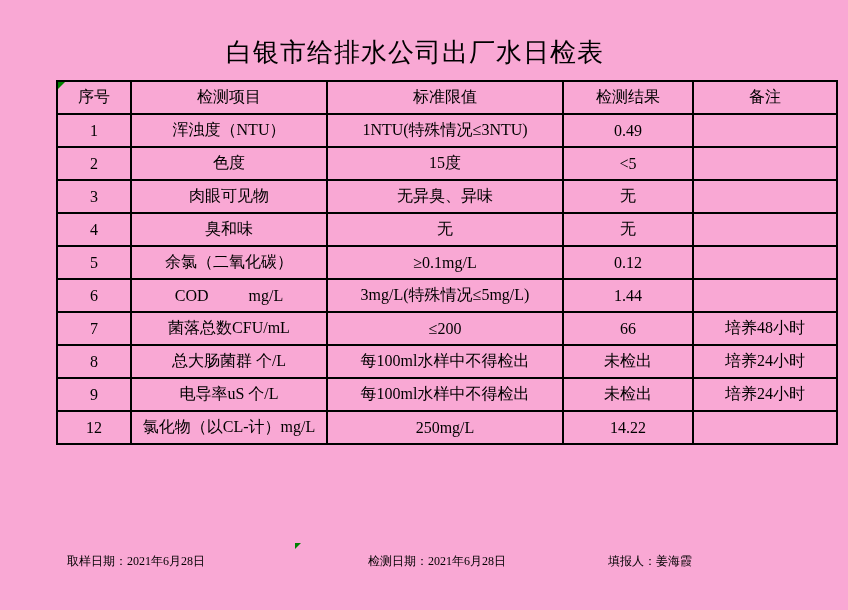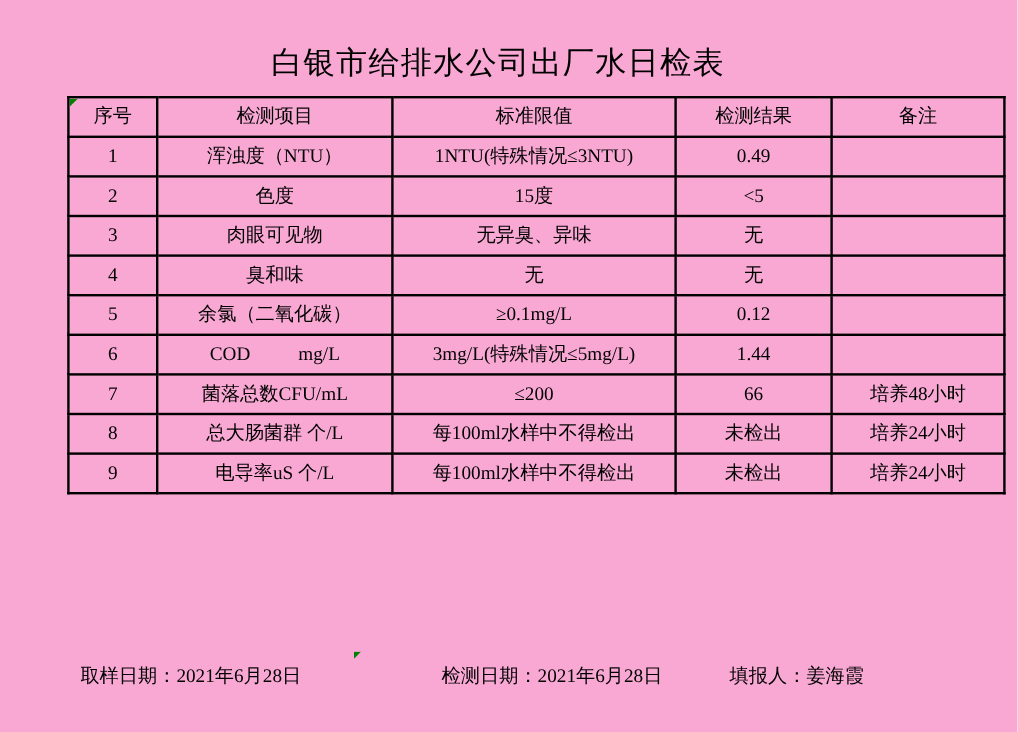--- a/index.html
+++ b/index.html
@@ -57,21 +57,21 @@
   }
   .tri-bottom {
     position: absolute;
     left: 295px;
     top: 543px;
     width: 6px; height: 6px;
     background: var(--marker-green);
     clip-path: polygon(0 0, 100% 0, 0 100%);
   }
   .footer-line { position: absolute; top: 553px; left: 0; width: 848px; height: 24px; }
-  .footer-item { position: absolute; font-size: 16px; white-space: nowrap; }
+  .footer-item { position: absolute; font-size: 12px; white-space: nowrap; }
   .footer-sampling { left: 67px; }
   .footer-testdate { left: 368px; }
   .footer-reporter { left: 608px; }
 </style>
 </head>
 <body>
 
 <div class="sheet">
 
   <div class="title">白银市给排水公司出厂水日检表</div>
@@ -150,20 +150,27 @@
           <td>未检出</td>
           <td>培养24小时</td>
         </tr>
         <tr>
           <td>9</td>
           <td>电导率uS 个/L</td>
           <td>每100ml水样中不得检出</td>
           <td>未检出</td>
           <td>培养24小时</td>
         </tr>
+        <tr>
+          <td>12</td>
+          <td>氯化物（以CL-计）mg/L</td>
+          <td>250mg/L</td>
+          <td>14.22</td>
+          <td></td>
+        </tr>
       </tbody>
   </table>
 
   <span class="tri-bottom"></span>
 
   <div class="footer-line">
     <span class="footer-item footer-sampling">取样日期：2021年6月28日</span>
     <span class="footer-item footer-testdate">检测日期：2021年6月28日</span>
     <span class="footer-item footer-reporter">填报人：姜海霞</span>
   </div>

